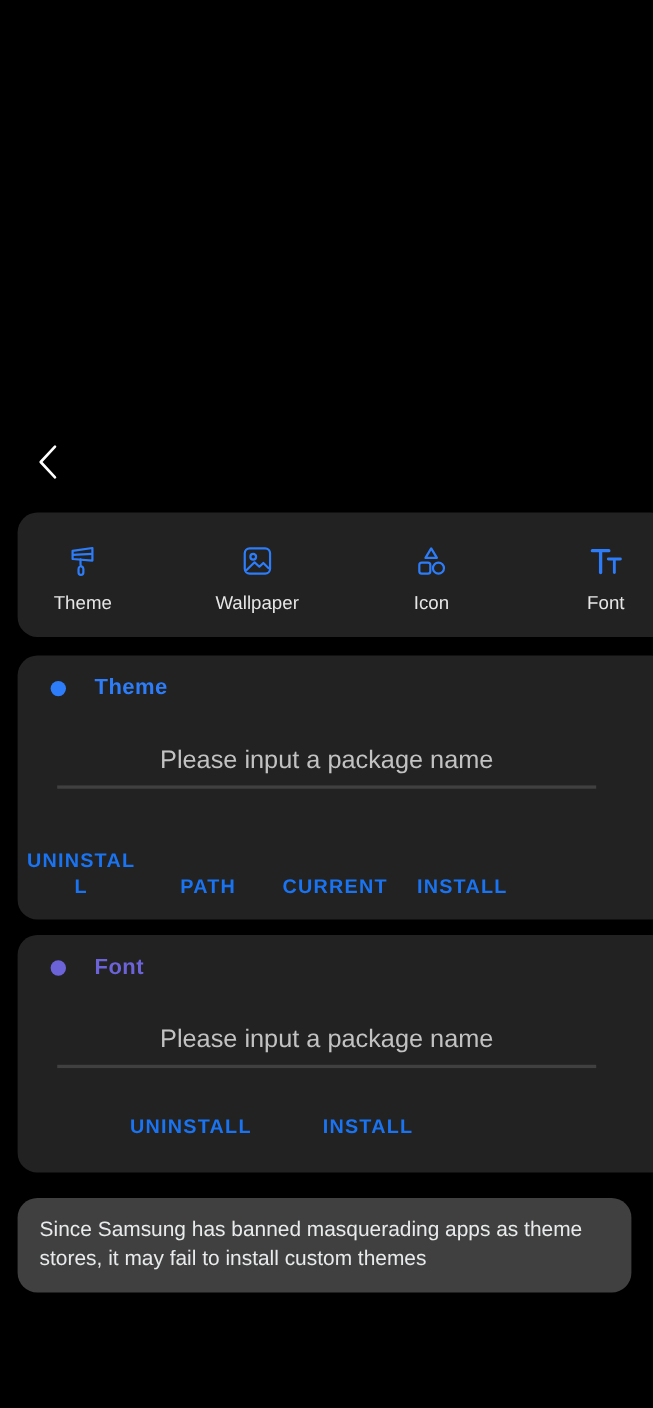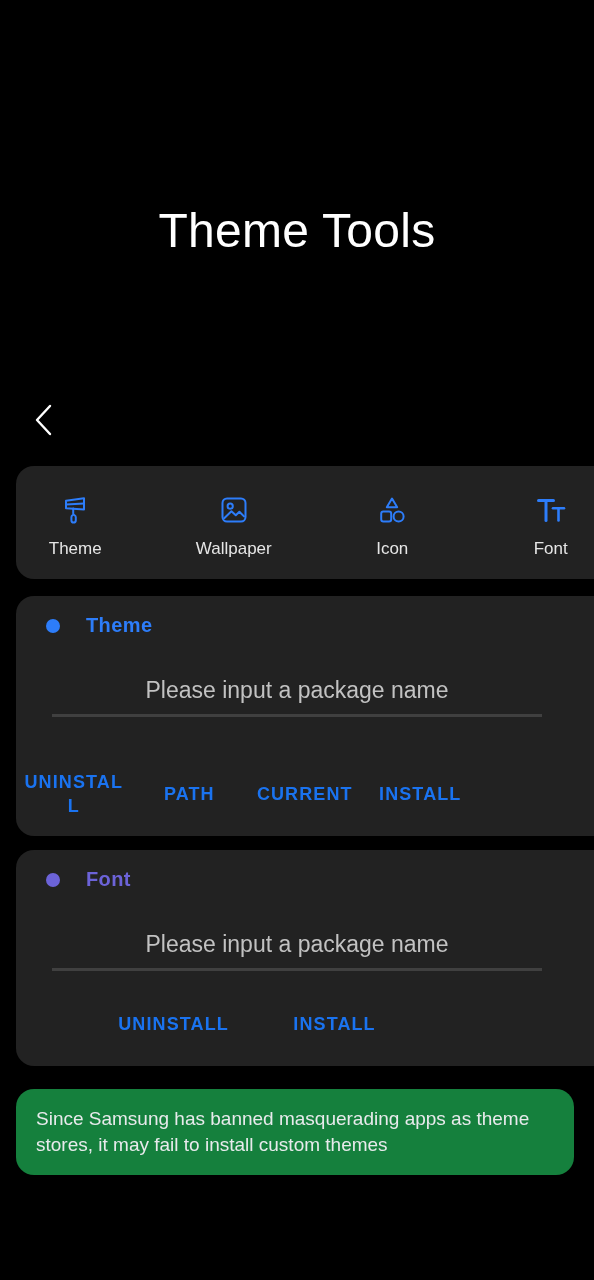--- a/index.html
+++ b/index.html
@@ -144,21 +144,21 @@
     color: #c2c2c2;
     opacity: 1;
   }
 
   
   .btn-row {
     position: absolute;
     left: 16px;
     width: 462px;
     display: flex;
-    align-items: center;
+    align-items: flex-end;
     justify-content: space-around;
   }
   .btn-row-theme { top: 770px; }
   .btn-row-font  { top: 1012px; justify-content: space-around; padding: 0 70px; }
 
   .txt-btn {
     background: transparent;
     border: none;
     color: #1a73f0;
     font-family: "Liberation Sans", sans-serif;
@@ -174,34 +174,33 @@
   }
   .btn-row-font .txt-btn { width: auto; }
 
   
   .notice {
     position: absolute;
     left: 16px;
     top: 1089px;
     width: 558px;
     min-height: 84px;
-    background: #15803d;
+    background: #404040;
     border-radius: 18px;
     padding: 17px 20px;
     color: #e8eaec;
     font-size: 19px;
     line-height: 26px;
   }
 </style>
 </head>
 <body>
 
 <div class="screen">
 
-  <div class="app-title">Theme Tools</div>
 
   <div class="back-button">
     <span>
       <svg width="22" height="34" viewBox="0 0 22 34" fill="none">
         <path d="M17 3 L4 17 L17 31" stroke="#ffffff" stroke-width="2.4" stroke-linecap="round" stroke-linejoin="round"></path>
       </svg>
     </span>
   </div>
 
   <div class="card tabbar">

